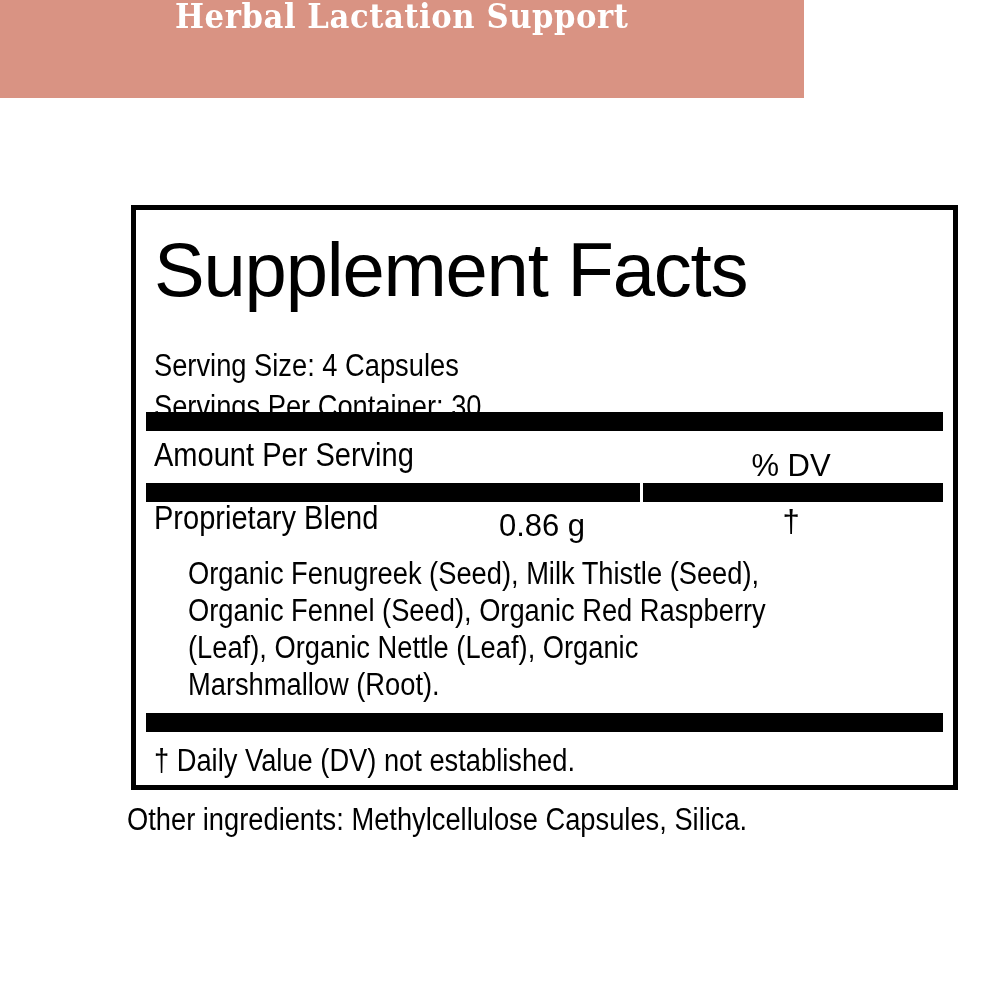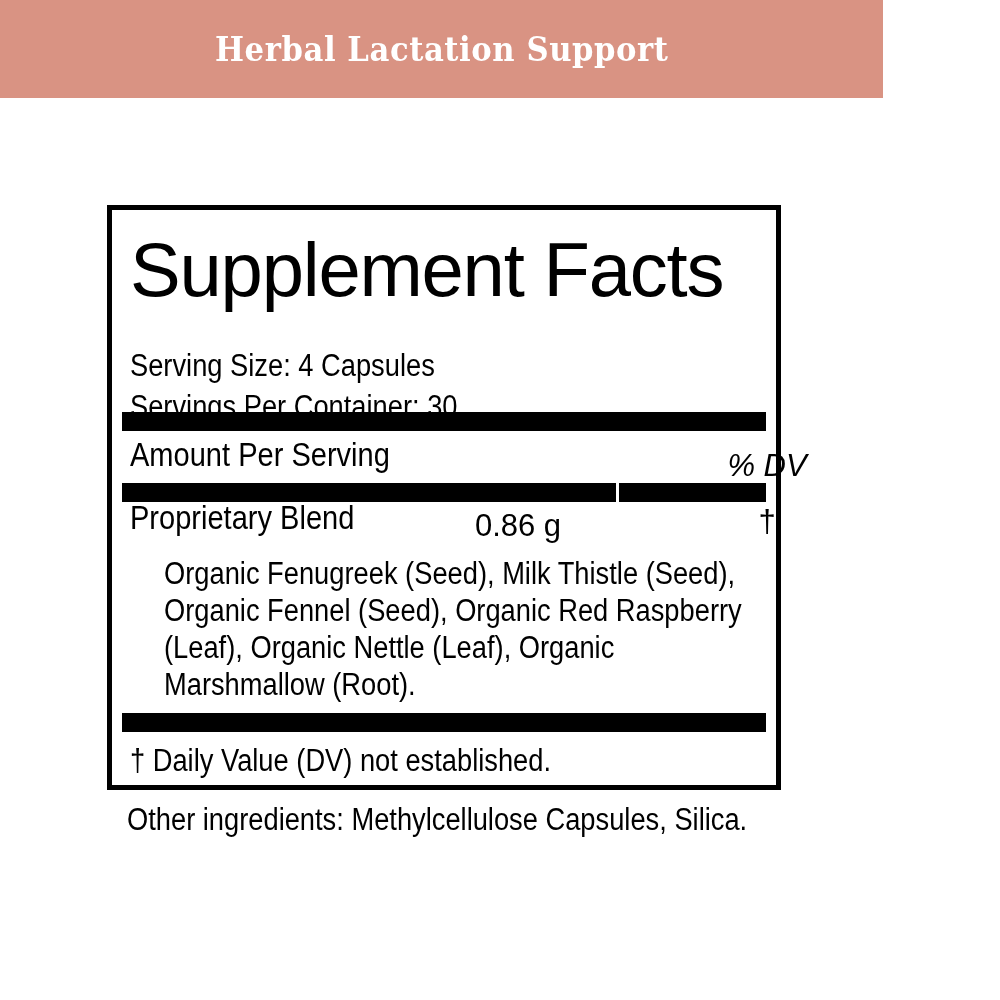--- a/index.html
+++ b/index.html
@@ -16,45 +16,44 @@
     font-family: "Liberation Sans", sans-serif;
     color: #000000;
     -webkit-font-smoothing: antialiased;
   }
 
   
   .header-band {
     position: absolute;
     left: 0;
     top: 0;
-    width: 883px;
+    width: 804px;
     height: 98px;
     background: #d99383;
     display: flex;
-    align-items: center;
     justify-content: center;
   }
   .header-title {
     color: #ffffff;
     font-family: "DejaVu Serif", "Liberation Serif", serif;
     font-weight: bold;
     font-size: 33px;
     letter-spacing: 0.6px;
     line-height: 1;
     white-space: nowrap;
     transform: scaleX(0.93);
     transform-origin: center center;
   }
 
   
   .facts-panel {
     position: absolute;
-    left: 107px;
+    left: 131px;
     top: 205px;
-    width: 674px;
+    width: 827px;
     height: 585px;
     border: 5px solid #000000;
     box-sizing: border-box;
     background: #ffffff;
   }
   .facts-inner {
     position: absolute;
     left: 5px;
     top: 0;
     right: 5px;
@@ -118,21 +117,20 @@
   }
   .dv-label {
     position: absolute;
     left: 560px;
     top: 240px;
     width: 180px;
     text-align: center;
     font-size: 31px;
     line-height: 1;
     white-space: nowrap;
-    font-style: italic;
   }
 
   
   .blend-name {
     position: absolute;
     left: 13px;
     top: 291px;
     font-size: 33px;
     line-height: 1;
     white-space: nowrap;

